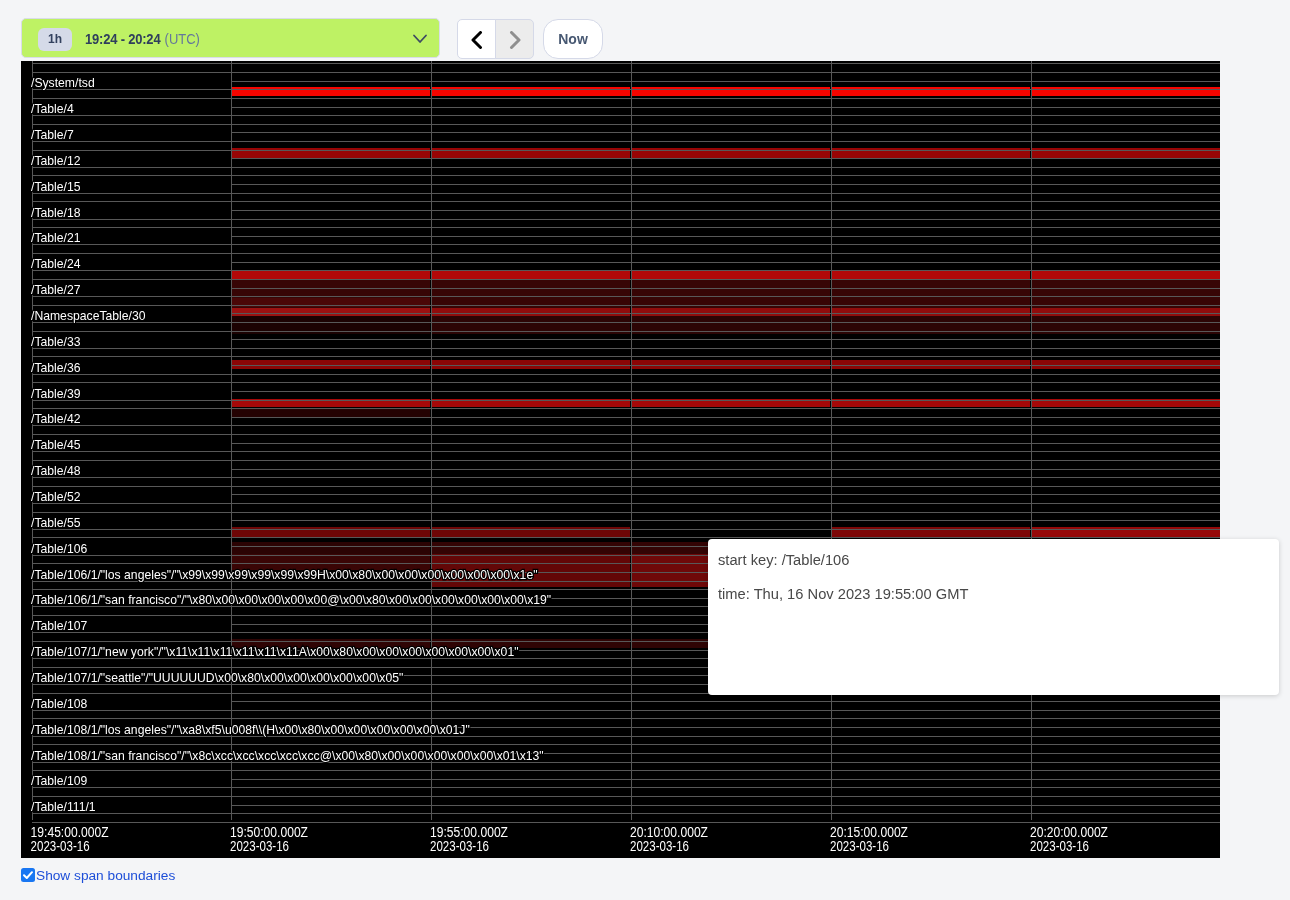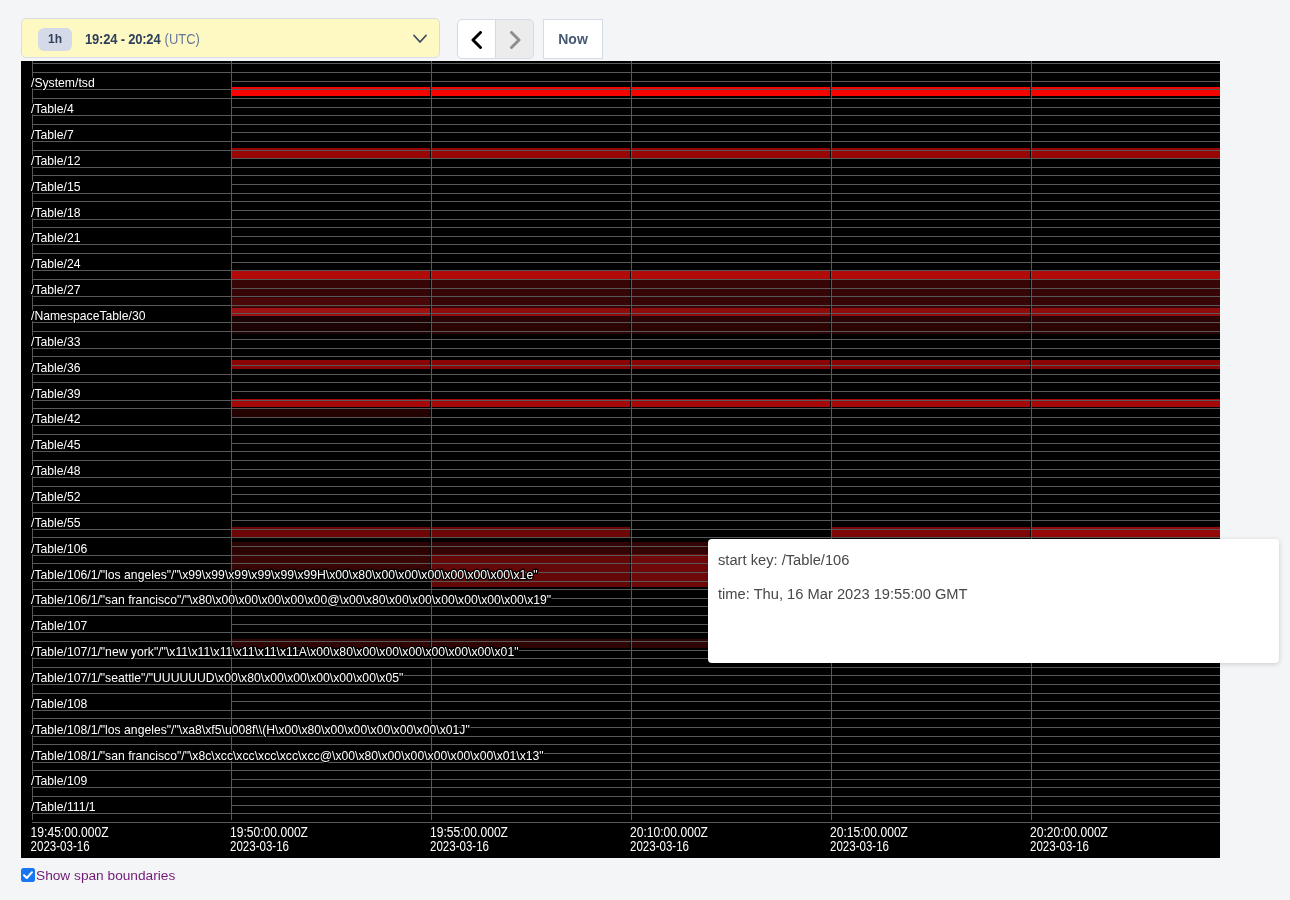--- a/index.html
+++ b/index.html
@@ -1,33 +1,33 @@
 <!DOCTYPE html>
 <html><head><meta charset="utf-8">
 <style>
 html,body{margin:0;padding:0}
 body{width:1290px;height:900px;background:#f4f5f7;font-family:"Liberation Sans",sans-serif;position:relative;overflow:hidden}
-.sel{position:absolute;left:21px;top:18px;width:419px;height:40px;background:#fef9c3;border:1px solid #d9dce8;border-radius:5px;box-sizing:border-box}
+.sel{position:absolute;left:21px;top:18px;width:419px;height:40px;background:#bef264;border:1px solid #d9dce8;border-radius:5px;box-sizing:border-box}
 .badge{position:absolute;left:16px;top:9px;width:34px;height:23px;background:#d5dae8;border-radius:6px;color:#33415e;font-weight:bold;font-size:12px;text-align:center;line-height:23px}
 .trange{position:absolute;left:63px;top:0;height:38px;line-height:40px;white-space:nowrap;transform:scaleX(0.94);transform-origin:0 50%}
 .trange b{color:#2f3f5c;font-size:13.8px;letter-spacing:-0.2px}
 .trange span{color:#64779b;font-size:13.8px}
 .caret{position:absolute;right:11px;top:14px}
 .btngrp{position:absolute;left:457px;top:19px;height:40px}
 .nav{position:absolute;top:0;width:39px;height:40px;box-sizing:border-box;border:1px solid #d5d9e8}
 .nav.prev{left:0;background:#fff;border-radius:5px 0 0 5px}
 .nav.next{left:38px;background:#ececec;border-radius:0 5px 5px 0}
 .chev{position:absolute;left:10px;top:11px}
-.now{position:absolute;left:543px;top:19px;width:60px;height:40px;box-sizing:border-box;background:#fff;border:1px solid #d5d9e8;border-radius:0;color:#475872;font-weight:bold;font-size:14px;text-align:center;line-height:38px}
-.tip{position:absolute;left:708px;top:539px;width:571px;height:124px;background:#fff;border-radius:4px;box-sizing:border-box;padding:4px 10px;box-shadow:0 1px 5px rgba(0,0,0,0.18)}
+.now{position:absolute;left:543px;top:19px;width:60px;height:40px;box-sizing:border-box;background:#fff;border:1px solid #d5d9e8;border-radius:15px;color:#475872;font-weight:bold;font-size:14px;text-align:center;line-height:38px}
+.tip{position:absolute;left:708px;top:539px;width:571px;height:156px;background:#fff;border-radius:4px;box-sizing:border-box;padding:4px 10px;box-shadow:0 1px 5px rgba(0,0,0,0.18)}
 .tip div{font-size:14.7px;color:#484848;height:33.9px;line-height:34px;white-space:nowrap}
 .cbrow{position:absolute;left:21px;top:866px;height:20px}
 .cb{position:absolute;left:0;top:2px;width:14px;height:14px;background:#1876f2;border-radius:2.5px}
 .cb svg{position:absolute;left:1px;top:1px}
-.cblab{position:absolute;left:15px;top:0;font-size:13.7px;color:#701a75;line-height:20px;white-space:nowrap}
+.cblab{position:absolute;left:15px;top:0;font-size:13.7px;color:#1d4ed8;line-height:20px;white-space:nowrap}
 </style></head>
 <body>
 <div class="sel">
   <div class="badge">1h</div>
   <div class="trange"><b>19:24 - 20:24</b> <span>(UTC)</span></div>
   <svg class="caret" width="16" height="12" viewBox="0 0 16 12">
       <path d="M2 2.5 L8 9 L14 2.5" stroke="#3e4a63" stroke-width="1.8" fill="none" stroke-linecap="round" stroke-linejoin="round"></path>
     </svg>
 </div>
 <div class="btngrp">
@@ -298,21 +298,21 @@
 <text x="609" y="775.8" textLength="78" lengthAdjust="spacingAndGlyphs">20:10:00.000Z</text>
 <text x="609" y="790.2" textLength="59" lengthAdjust="spacingAndGlyphs">2023-03-16</text>
 <text x="809" y="775.8" textLength="78" lengthAdjust="spacingAndGlyphs">20:15:00.000Z</text>
 <text x="809" y="790.2" textLength="59" lengthAdjust="spacingAndGlyphs">2023-03-16</text>
 <text x="1009" y="775.8" textLength="78" lengthAdjust="spacingAndGlyphs">20:20:00.000Z</text>
 <text x="1009" y="790.2" textLength="59" lengthAdjust="spacingAndGlyphs">2023-03-16</text>
 </g>
 </svg>
 <div class="tip">
   <div>start key: /Table/106</div>
-  <div>time: Thu, 16 Mar 2023 19:55:00 GMT</div>
+  <div>time: Thu, 16 Nov 2023 19:55:00 GMT</div>
 </div>
 <div class="cbrow">
   <div class="cb">
       <svg width="12" height="12" viewBox="0 0 12 12">
         <path d="M2 6.2 L4.8 9 L10 3.2" stroke="#fff" stroke-width="2" fill="none" stroke-linecap="round" stroke-linejoin="round"></path>
       </svg>
     </div>
   <div class="cblab">Show span boundaries</div>
 </div>
 </body></html>

